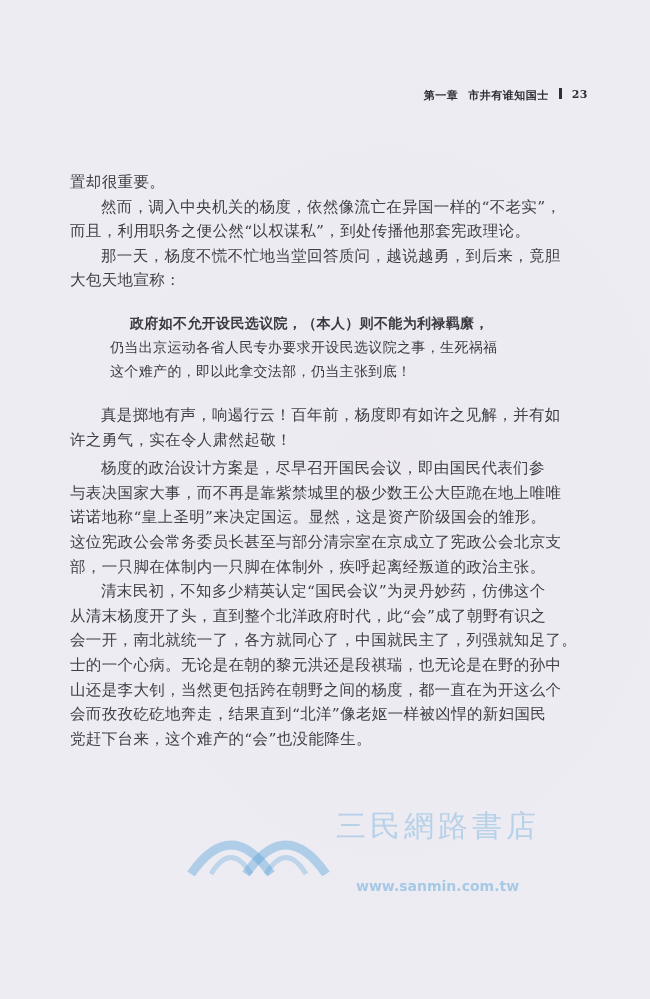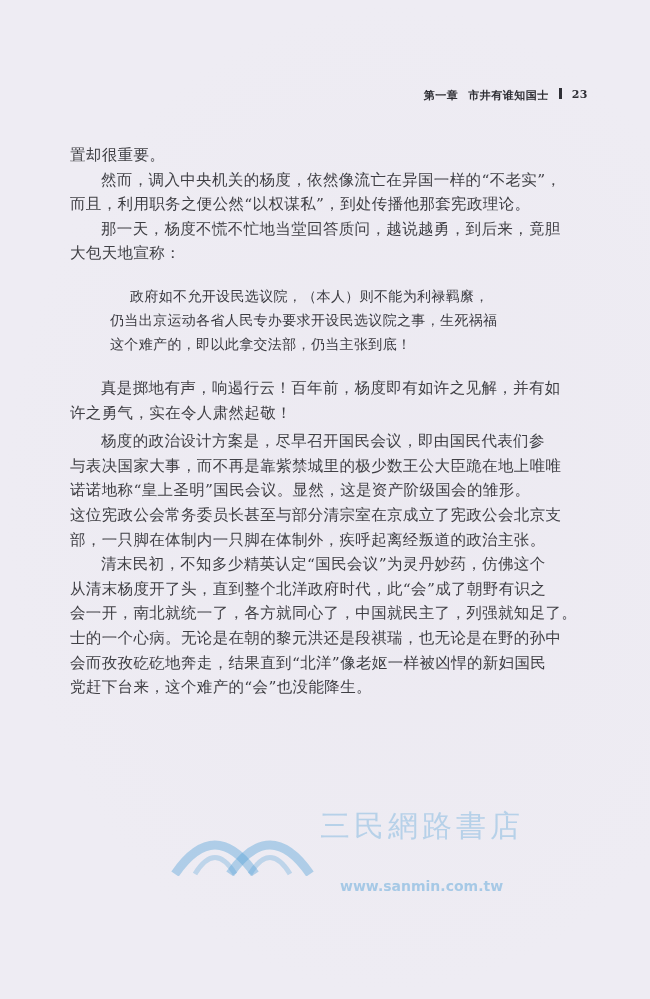--- a/index.html
+++ b/index.html
@@ -36,46 +36,46 @@
     }
     .running-header .bar {
       display: inline-block;
       width: 3px;
       height: 11px;
       background: #2f2f35;
     }
     .body-text {
       position: absolute;
       left: 70px;
-      top: 143px;
+      top: 170px;
       width: 500px;
       font-size: 15.5px;
       line-height: 24.6px;
     }
     .line {
       white-space: nowrap;
       height: 24.6px;
       letter-spacing: 0.35px;
     }
     .indent { padding-left: 31px; }
     .quote {
       margin-top: 18px;
       margin-bottom: 20px;
       padding-left: 0;
       font-size: 14px;
       letter-spacing: 2.2px;
       line-height: 24px;
       color: #3a3a40;
     }
     .quote .line { height: 24px; padding-left: 40px; }
-    .quote .line.qi { padding-left: 60px; }
+    .quote .line.qi { padding-left: 60px; font-weight: bold; }
     .gap-small { height: 4px; }
     .watermark {
       position: absolute;
-      left: 200px;
+      left: 216px;
       top: 808px;
       width: 330px;
       height: 60px;
       pointer-events: none;
     }
     .wm-text {
       position: absolute;
       left: 120px;
       top: -2px;
       font-family: "DejaVu Sans", sans-serif;
@@ -137,29 +137,30 @@
     </div>
 
     <div>
       <div class="line indent">真是掷地有声，响遏行云！百年前，杨度即有如许之见解，并有如</div>
       <div class="line">许之勇气，实在令人肃然起敬！</div>
     </div>
     <div class="gap-small"></div>
     <div>
       <div class="line indent">杨度的政治设计方案是，尽早召开国民会议，即由国民代表们参</div>
       <div class="line">与表决国家大事，而不再是靠紫禁城里的极少数王公大臣跪在地上唯唯</div>
-      <div class="line">诺诺地称“皇上圣明”国民会议。显然，这是资产阶级国会的雏形。</div>
+      <div class="line">诺诺地称“皇上圣明”来决定国运。显然，这是资产阶级国会的雏形。</div>
       <div class="line">这位宪政公会常务委员长甚至与部分清宗室在京成立了宪政公会北京支</div>
       <div class="line">部，一只脚在体制内一只脚在体制外，疾呼起离经叛道的政治主张。</div>
     </div>
     <div>
       <div class="line indent">清末民初，不知多少精英认定“国民会议”为灵丹妙药，仿佛这个</div>
       <div class="line">从清末杨度开了头，直到整个北洋政府时代，此“会”成了朝野有识之</div>
       <div class="line">会一开，南北就统一了，各方就同心了，中国就民主了，列强就知足了。</div>
       <div class="line">士的一个心病。无论是在朝的黎元洪还是段祺瑞，也无论是在野的孙中</div>
+      <div class="line">山还是李大钊，当然更包括跨在朝野之间的杨度，都一直在为开这么个</div>
       <div class="line">会而孜孜矻矻地奔走，结果直到“北洋”像老妪一样被凶悍的新妇国民</div>
       <div class="line">党赶下台来，这个难产的“会”也没能降生。</div>
     </div>
   </div>
 
   <div class="watermark">
     <svg class="wm-arcs" width="170" height="60" viewBox="0 0 170 60">
       <path d="M5 58 Q 45 0 85 58" fill="none" stroke="rgba(80,160,215,0.4)" stroke-width="9"></path>
       <path d="M60 58 Q 100 0 140 58" fill="none" stroke="rgba(80,160,215,0.4)" stroke-width="9"></path>
       <path d="M25 58 Q 45 25 65 58" fill="none" stroke="rgba(80,160,215,0.3)" stroke-width="5"></path>

